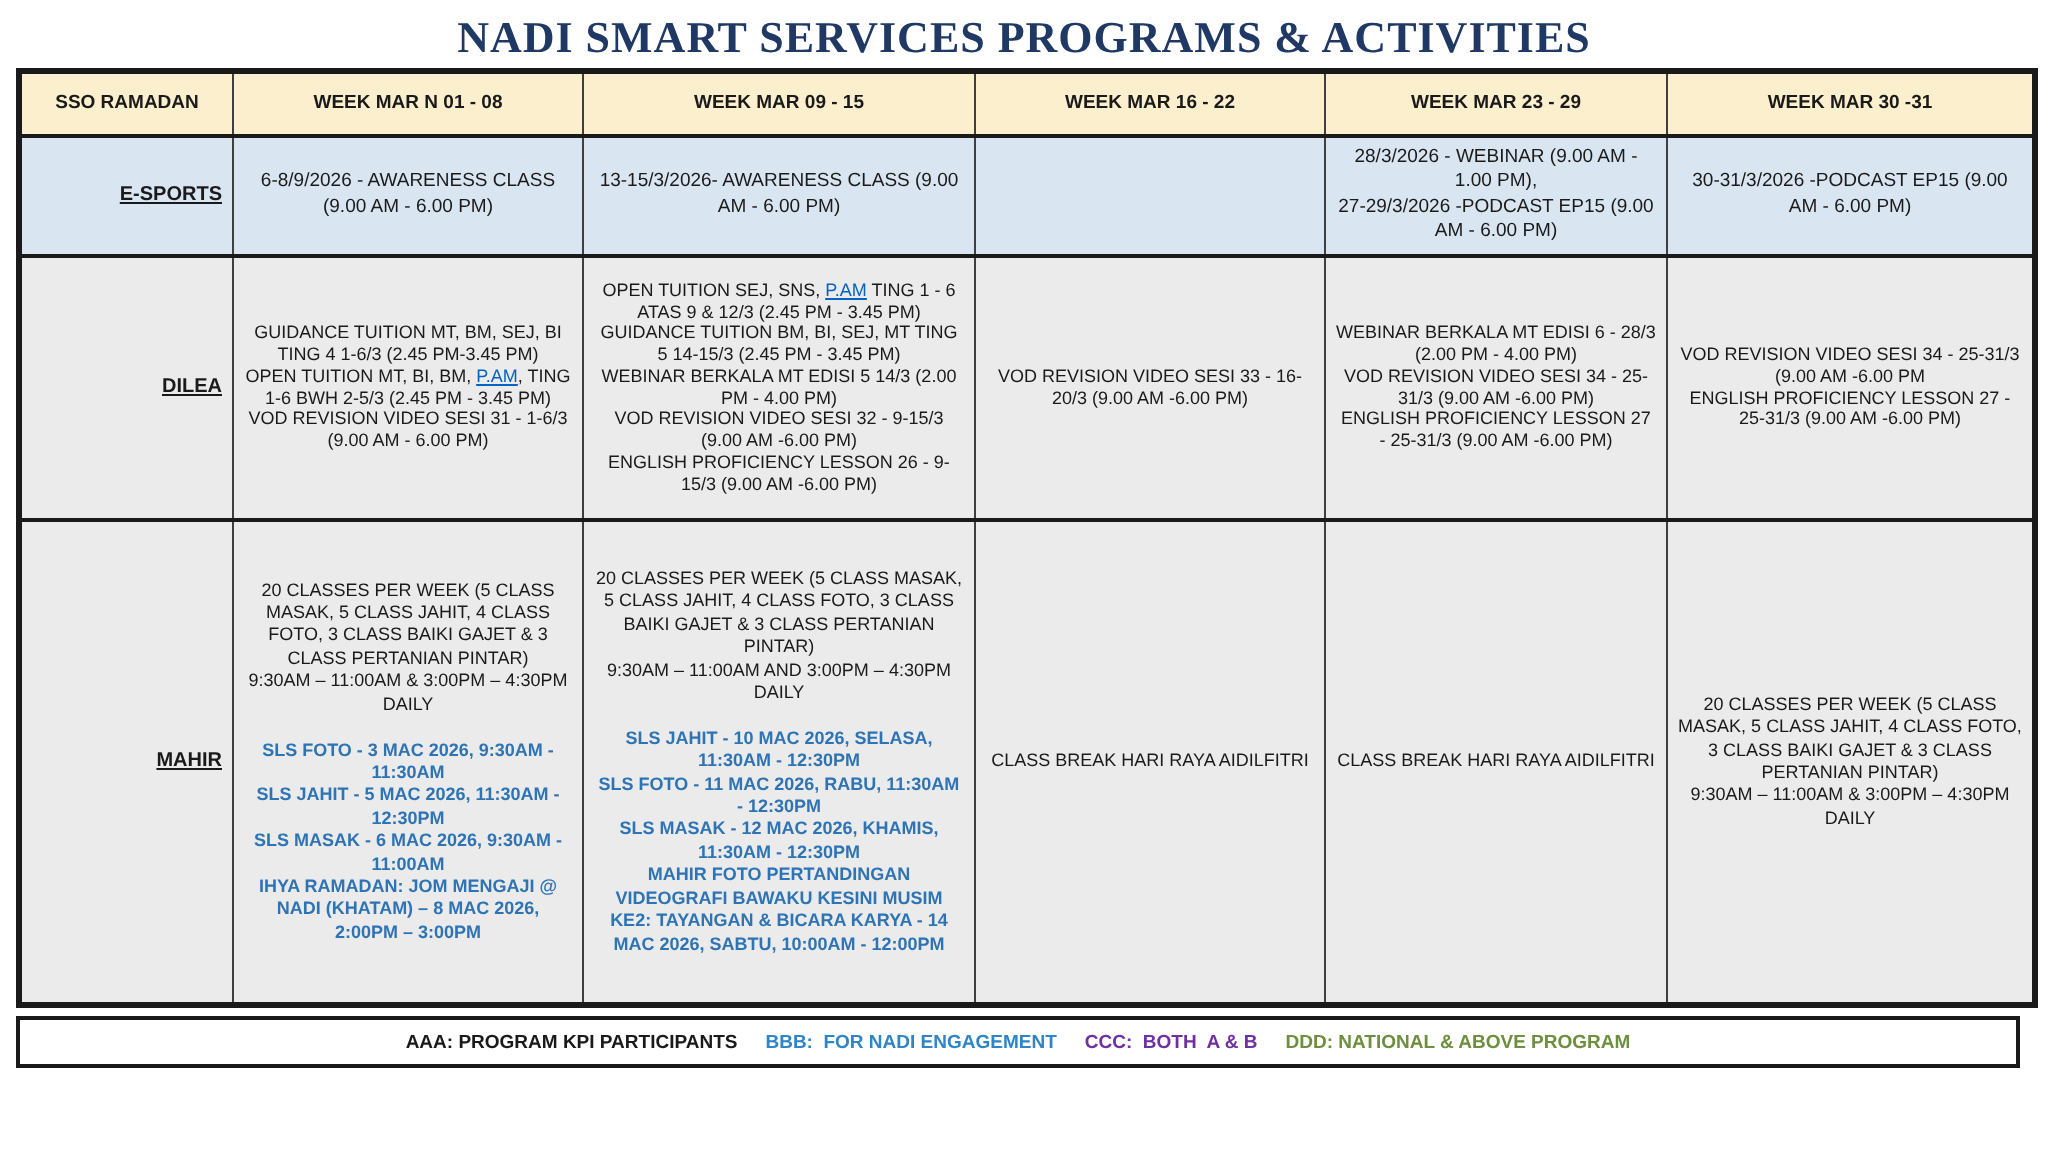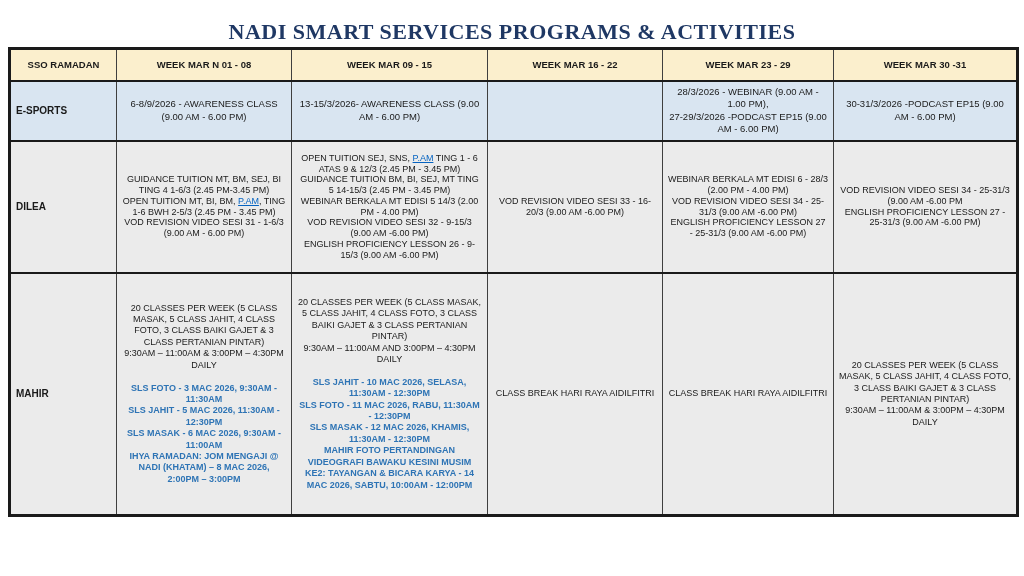--- a/index.html
+++ b/index.html
@@ -1,30 +1,30 @@
 <!DOCTYPE html>
 <html><head>
 <meta charset="utf-8">
 <style>
   html,body{margin:0;padding:0;background:#ffffff;width:1024px;height:576px;overflow:hidden;
     font-family:"Liberation Sans",sans-serif;-webkit-font-smoothing:antialiased;}
   .page{width:1024px;height:576px;position:relative;}
   .title{font-family:"Liberation Serif",serif;font-weight:bold;font-size:22px;color:#1F3864;
-    text-align:center;padding-top:20px;letter-spacing:.5px;line-height:1.1;}
+    text-align:center;padding-top:7px;letter-spacing:.5px;line-height:1.1;}
   .subtitle{font-family:"Liberation Serif",serif;font-weight:bold;font-size:18px;color:#C00000;
     text-align:center;line-height:1.1;margin-top:1px;}
   table.sched{border-collapse:collapse;table-layout:fixed;width:1008px;margin:3px 0 0 8px;
     border:3px solid #1a1a1a;}
   table.sched td,table.sched th{border:1px solid #3f3f3f;padding:3px 5px;overflow:hidden;
     vertical-align:middle;}
   tr.rsep td,tr.rsep th{border-top:2px solid #1a1a1a;}
   th.hdr{background:#FBEFCD;font-size:9.5px;font-weight:bold;color:#1a1a1a;text-align:center;}
   .row-blue td{background:#D9E5F1;}
   .row-gray td{background:#EBEBEB;}
-  td.label{font-weight:bold;font-size:10px;color:#1a1a1a;text-align:left;padding-left:8px;}
+  td.label{font-weight:bold;font-size:10px;color:#1a1a1a;text-align:right;padding-left:8px;text-decoration:underline;}
   td.c{text-align:center;font-size:9.5px;color:#1a1a1a;white-space:pre-wrap;line-height:1.3;}
   td.l{text-align:center;font-size:9px;color:#1a1a1a;white-space:pre-wrap;line-height:1.2;margin-top:24px;}
   td.top{vertical-align:top;padding-top:6px;}
   td.mahir{font-size:9px;line-height:1.27;}
   .seg-n{}
   .seg-blue{color:#2E74B5;font-weight:bold;}
   .seg-link{color:#0563C1;text-decoration:underline;cursor:pointer;}
   .legend{width:998px;margin:4px 0 0 8px;border:2.5px solid #1a1a1a;height:22px;
     display:flex;align-items:center;justify-content:center;gap:14px;background:#ffffff;}
   .legend span{font-size:9.5px;font-weight:bold;white-space:pre;}
@@ -100,13 +100,19 @@
 SLS MASAK - 12 MAC 2026, KHAMIS, 11:30AM - 12:30PM
 MAHIR FOTO PERTANDINGAN VIDEOGRAFI BAWAKU KESINI MUSIM KE2: TAYANGAN &amp; BICARA KARYA - 14 MAC 2026, SABTU, 10:00AM - 12:00PM</span></td>
       <td class="l mahir"><span class="seg-n">CLASS BREAK HARI RAYA AIDILFITRI</span></td>
       <td class="l mahir"><span class="seg-n">CLASS BREAK HARI RAYA AIDILFITRI</span></td>
       <td class="l mahir"><span class="seg-n">20 CLASSES PER WEEK (5 CLASS MASAK, 5 CLASS JAHIT, 4 CLASS FOTO, 3 CLASS BAIKI GAJET &amp; 3 CLASS PERTANIAN PINTAR)
 9:30AM – 11:00AM &amp; 3:00PM – 4:30PM DAILY</span></td>
     </tr>
   </tbody>
     </table>
 
+  <div class="legend">
+      <span class="seg-n" style="color: rgb(26, 26, 26);">AAA: PROGRAM KPI PARTICIPANTS</span>
+      <span class="seg-n" style="color: rgb(46, 134, 200);">BBB:  FOR NADI ENGAGEMENT</span>
+      <span class="seg-n" style="color: rgb(112, 48, 160);">CCC:  BOTH  A &amp; B</span>
+      <span class="seg-n" style="color: rgb(110, 143, 61);">DDD: NATIONAL &amp; ABOVE PROGRAM</span>
+    </div>
 </div>
 
 </body></html>

